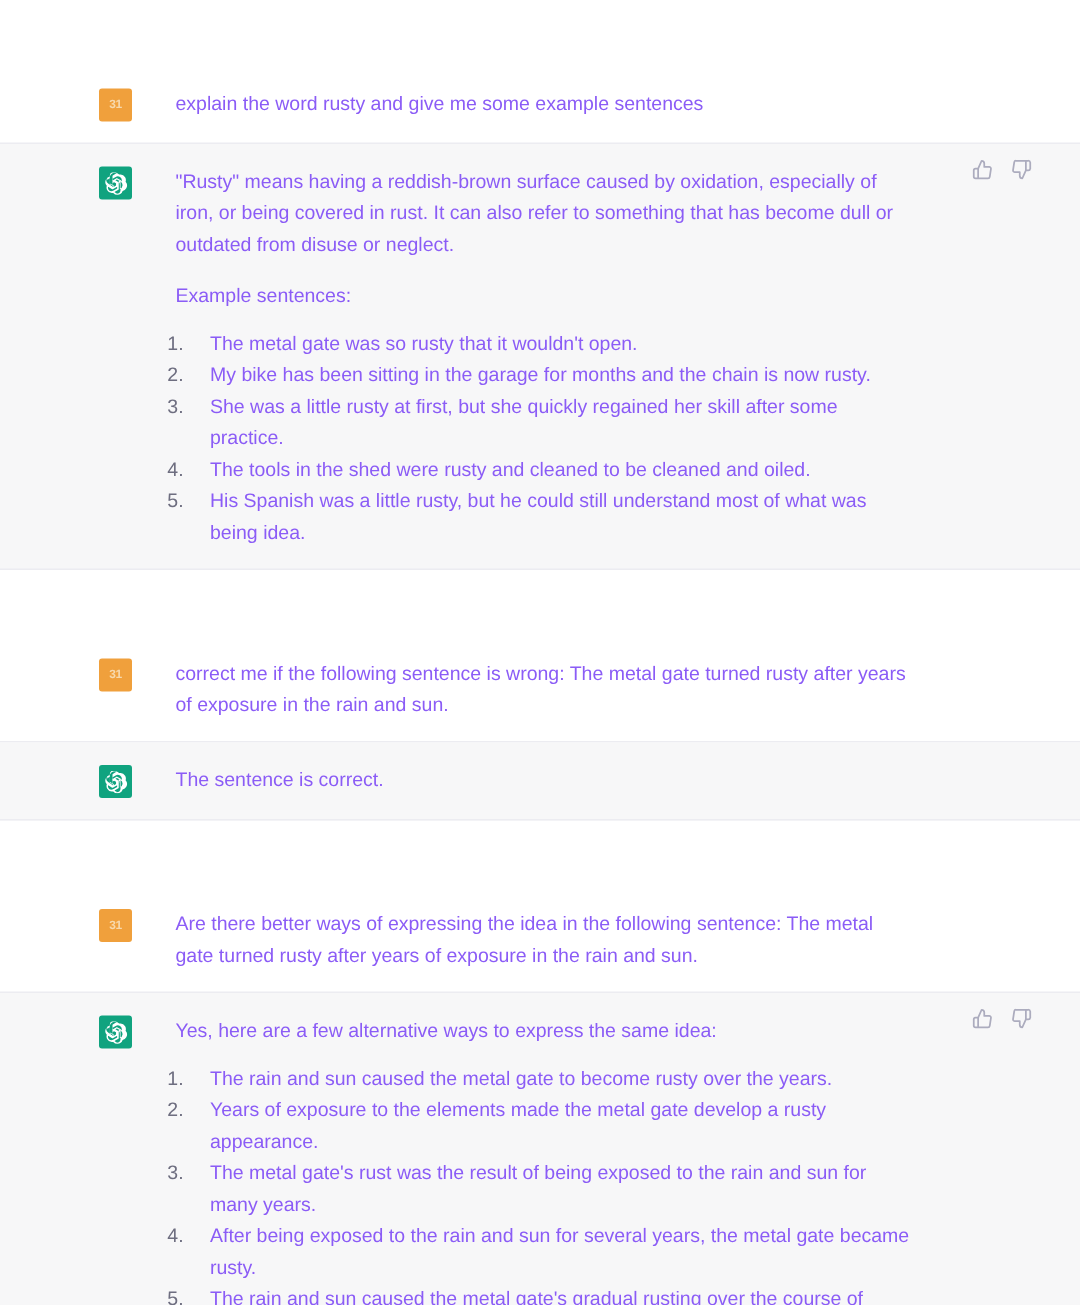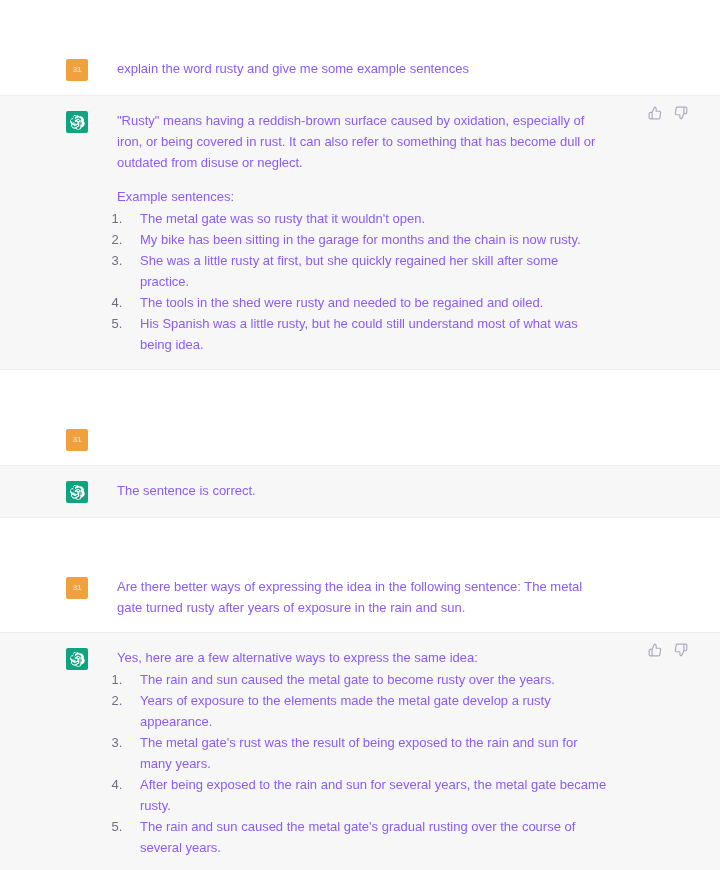--- a/index.html
+++ b/index.html
@@ -60,21 +60,21 @@
     padding-right: 10px;
     color: #8b5cf6;
     font-size: 13px;
     line-height: 21px;
   }
   .content-col p {
     margin: 0 0 0 0;
   }
   .content-col p + p { margin-top: 13px; }
   ol.answer-list {
-    margin: 1px 0 0 0;
+    margin: 11px 0 0 0;
     padding-left: 9px;
     list-style-position: outside;
   }
   ol.answer-list li {
     margin: 0 0 0 0;
     padding-left: 14px;
     line-height: 21px;
   }
   ol.answer-list li::marker { color: #6e6e80; }
   .feedback {
@@ -144,21 +144,21 @@
             </svg>
           </div>
         </div>
         <div class="content-col">
           <p>"Rusty" means having a reddish-brown surface caused by oxidation, especially of iron, or being covered in rust. It can also refer to something that has become dull or outdated from disuse or neglect.</p>
           <p>Example sentences:</p>
           <ol class="answer-list">
             <li>The metal gate was so rusty that it wouldn't open.</li>
             <li>My bike has been sitting in the garage for months and the chain is now rusty.</li>
             <li>She was a little rusty at first, but she quickly regained her skill after some practice.</li>
-            <li>The tools in the shed were rusty and needed to be regained and oiled.</li>
+            <li>The tools in the shed were rusty and cleaned to be cleaned and oiled.</li>
             <li>His Spanish was a little rusty, but he could still understand most of what was being idea.</li>
           </ol>
         </div>
         <div class="feedback">
           <button class="fb-btn">
             <svg width="14" height="14" viewBox="0 0 24 24" fill="none" stroke="currentColor" stroke-width="2" stroke-linecap="round" stroke-linejoin="round">
               <path d="M14 9V5a3 3 0 0 0-3-3l-4 9v11h11.28a2 2 0 0 0 2-1.7l1.38-9a2 2 0 0 0-2-2.3zM7 22H4a2 2 0 0 1-2-2v-7a2 2 0 0 1 2-2h3"></path>
             </svg>
           </button>
           <button class="fb-btn">
@@ -166,20 +166,23 @@
               <path d="M10 15v4a3 3 0 0 0 3 3l4-9V2H5.72a2 2 0 0 0-2 1.7l-1.38 9a2 2 0 0 0 2 2.3zm7-13h2.67A2.31 2.31 0 0 1 22 4v7a2.31 2.31 0 0 1-2.33 2H17"></path>
             </svg>
           </button>
         </div>
       </div>
     </div>
     <div class="msg-row user">
       <div class="msg-inner">
         <div class="avatar-col">
           <div class="avatar user">31</div>
+        </div>
+        <div class="content-col">
+          <p>correct me if the following sentence is wrong: The metal gate turned rusty after years of exposure in the rain and sun.</p>
         </div>
       </div>
     </div>
     <div class="msg-row assistant">
       <div class="msg-inner">
         <div class="avatar-col">
           <div class="avatar assistant">
             <svg width="15" height="15" viewBox="0 0 41 41" fill="#ffffff">
               <path d="M37.532 16.87a9.963 9.963 0 0 0-.856-8.184 10.078 10.078 0 0 0-10.855-4.835A9.964 9.964 0 0 0 18.306.5a10.079 10.079 0 0 0-9.614 6.977 9.967 9.967 0 0 0-6.664 4.834 10.08 10.08 0 0 0 1.24 11.817 9.965 9.965 0 0 0 .856 8.185 10.079 10.079 0 0 0 10.855 4.835 9.965 9.965 0 0 0 7.516 3.35 10.078 10.078 0 0 0 9.617-6.981 9.967 9.967 0 0 0 6.663-4.834 10.079 10.079 0 0 0-1.243-11.813ZM22.498 37.886a7.474 7.474 0 0 1-4.799-1.735c.06-.33.144-.656.252-.976l6.528-3.769a1.126 1.126 0 0 0 .564-.976V14.34l2.76 1.594a.1.1 0 0 1 .54.075v15.226a7.504 7.504 0 0 1-7.5 7.5l-.1-.849ZM6.392 31.006a7.471 7.471 0 0 1-.894-5.023c.242.146.667.406 1.003.6l6.528 3.769a1.132 1.132 0 0 0 1.128 0l7.951-4.591v3.188a.11.11 0 0 1-.043.094l-6.35 3.66a7.51 7.51 0 0 1-10.247-2.747l.924.05ZM4.672 13.742a7.474 7.474 0 0 1 3.892-3.288c0 .277-.016.656-.016.937v7.537a1.126 1.126 0 0 0 .563.976l7.951 4.591-2.76 1.594a.106.106 0 0 1-.103.01L6.4 20.392a7.504 7.504 0 0 1-2.747-10.247l1.02 3.597Zm22.24 5.172-7.95-4.591 2.76-1.593a.103.103 0 0 1 .102-.01l6.35 3.66a7.5 7.5 0 0 1-1.125 13.528v-7.92a1.13 1.13 0 0 0-.554-.976l.417-2.098Zm2.748-4.135a43.1 43.1 0 0 0-1.003-.6l-6.528-3.77a1.137 1.137 0 0 0-1.128 0L13.05 15v-3.188a.11.11 0 0 1 .043-.094l6.35-3.657a7.5 7.5 0 0 1 11.15 7.764l-.933-.046ZM11.551 22.96l-2.76-1.595a.1.1 0 0 1-.054-.075V6.064a7.5 7.5 0 0 1 12.3-5.765c-.06.33-.165.905-.273 1.225l-6.528 3.77a1.125 1.125 0 0 0-.563.974l-.122 16.692Zm1.498-3.233 3.541-2.046 3.542 2.046v4.091l-3.542 2.045-3.541-2.045v-4.09Z"></path>
             </svg>

